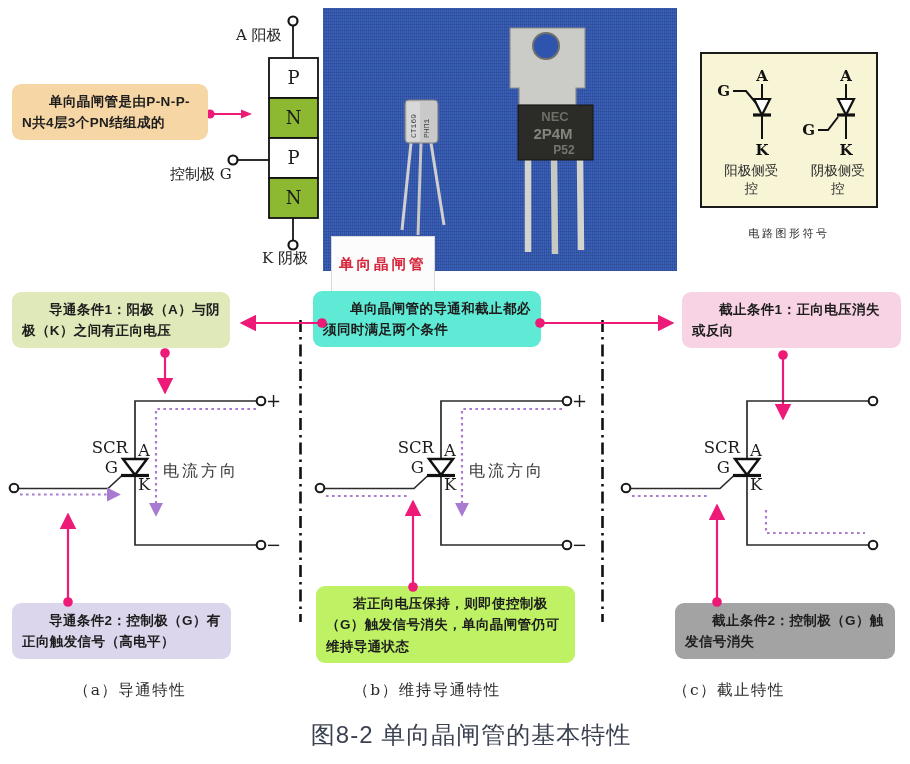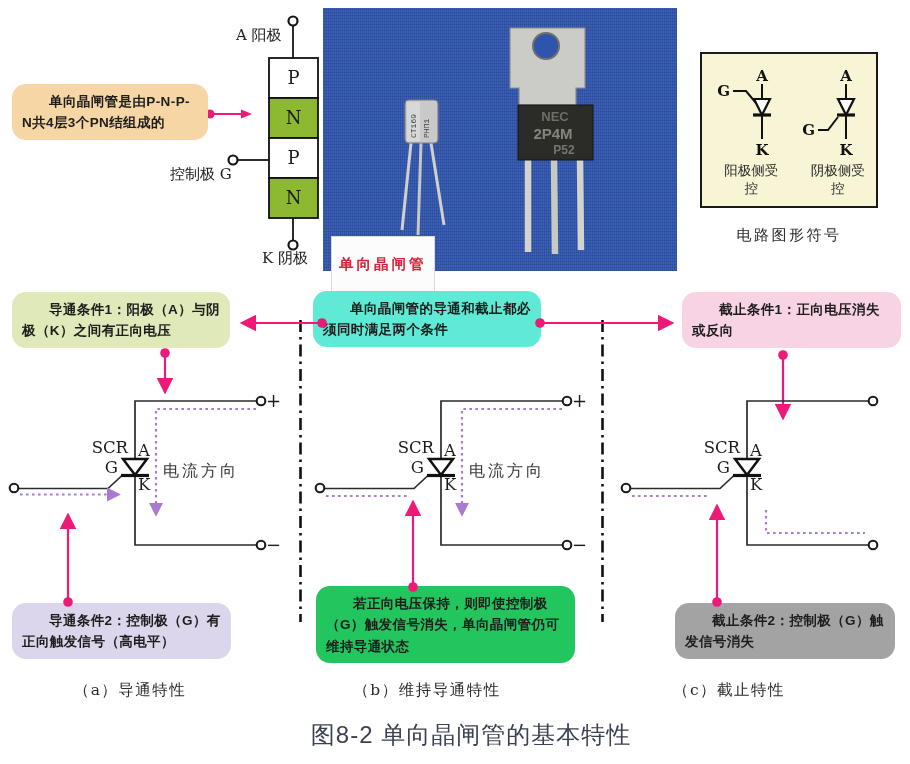--- a/index.html
+++ b/index.html
@@ -1,19 +1,19 @@
 <!DOCTYPE html>
 <html><head>
 <meta charset="utf-8">
 <style>
   html,body{margin:0;padding:0;background:#fff;}
   .canvas{position:relative;width:910px;height:764px;background:#fff;overflow:hidden;
           font-family:"Liberation Sans",sans-serif;}
   .abs{position:absolute;}
-  .note{position:absolute;border-radius:14px;padding:7px 10px 6px 10px;
+  .note{position:absolute;border-radius:9px;padding:7px 10px 6px 10px;
         font:700 13.5px/1.58 "Liberation Sans",sans-serif;color:#1d1d1d;
         text-indent:2em;letter-spacing:.4px;z-index:2;}
   .cap{position:absolute;font:400 15.5px "DejaVu Serif",serif;color:#2a2a2a;
        text-align:center;letter-spacing:1.5px;z-index:2;}
   .seriflabel{position:absolute;font:400 15px "DejaVu Serif",serif;color:#1d1d1d;z-index:2;}
   .title{position:absolute;left:0;width:910px;top:719px;text-align:center;
          font:500 24px "Liberation Sans",sans-serif;color:#3a4150;letter-spacing:1px;padding-left:16px;}
   svg{overflow:visible;}
   .overlay{z-index:5;pointer-events:none;}
   .photo{position:absolute;left:323px;top:8px;width:354px;height:263px;
@@ -117,27 +117,27 @@
         <text x="144" y="27" text-anchor="middle" font-family="DejaVu Serif,serif" font-size="15" font-weight="bold" fill="#111">A</text>
         <text x="113" y="81" text-anchor="end" font-family="DejaVu Serif,serif" font-size="15" font-weight="bold" fill="#111">G</text>
         <text x="144" y="101" text-anchor="middle" font-family="DejaVu Serif,serif" font-size="15" font-weight="bold" fill="#111">K</text>
       </g>
     </svg>
     <div class="symcaps">
       <span>阳极侧受控</span>
       <span>阴极侧受控</span>
     </div>
   </div>
-  <div class="cap" style="left:700px;top:226px;width:178px;letter-spacing:2.5px;font-size:15px">电路图形符号</div>
+  <div class="cap" style="left:700px;top:226px;width:178px;letter-spacing:2.5px;font-size:11px">电路图形符号</div>
 
   <div class="note" style="left:12px;top:292px;width:198px;background:#dfe9b9">导通条件1：阳极（A）与阴极（K）之间有正向电压</div>
   <div class="note" style="left:313px;top:291px;width:208px;background:#5eead4">单向晶闸管的导通和截止都必须同时满足两个条件</div>
   <div class="note" style="left:682px;top:292px;width:199px;background:#f8d3e4">截止条件1：正向电压消失或反向</div>
   <div class="note" style="left:12px;top:603px;width:199px;background:#dbd6ec">导通条件2：控制极（G）有正向触发信号（高电平）</div>
-  <div class="note" style="left:316px;top:586px;width:239px;background:#22c55e">若正向电压保持，则即使控制极（G）触发信号消失，单向晶闸管仍可维持导通状态</div>
+  <div class="note" style="left:316px;top:586px;width:239px;background:#bef264">若正向电压保持，则即使控制极（G）触发信号消失，单向晶闸管仍可维持导通状态</div>
   <div class="note" style="left:675px;top:603px;width:200px;background:#a3a3a3">截止条件2：控制极（G）触发信号消失</div>
 
   <svg class="abs overlay" style="left:0;top:285px" width="910" height="430" viewBox="0 285 910 430">
     <defs>
       <marker id="mPink" viewBox="0 0 10 10" refX="8.5" refY="5" markerWidth="7.5" markerHeight="7.5" orient="auto">
         <path d="M0,0 L10,5 L0,10 z" fill="#ed1a77"></path>
       </marker>
       <marker id="mPurple" viewBox="0 0 10 10" refX="8" refY="5" markerWidth="6.5" markerHeight="6.5" orient="auto">
         <path d="M0,0 L10,5 L0,10 z" fill="#a87ad0"></path>
       </marker>

